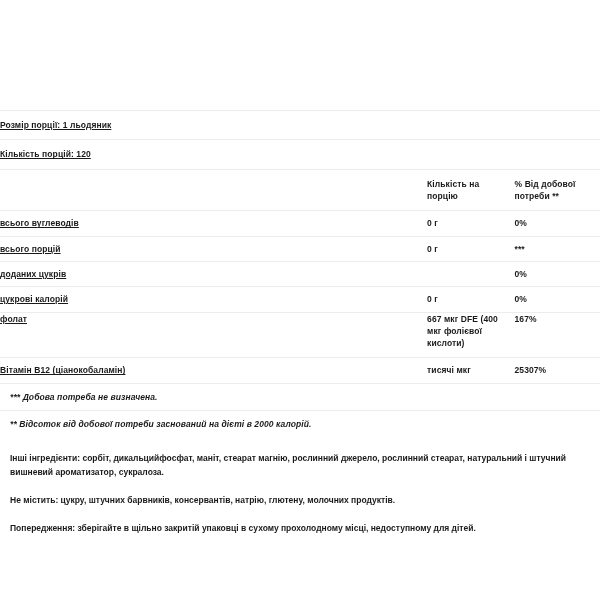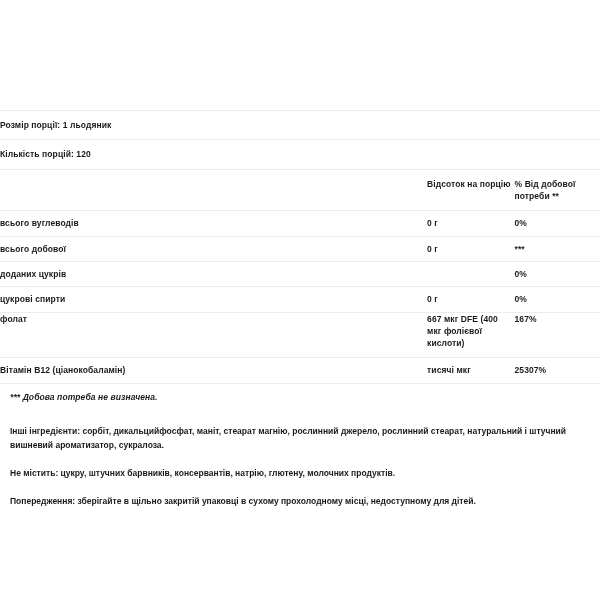--- a/index.html
+++ b/index.html
@@ -41,21 +41,21 @@
 
   .nf-table td, .nf-table th {
     border-top: 1px solid #ececec;
     padding: 6px 4px 6px 0;
     text-align: left;
     vertical-align: top;
     font-weight: bold;
     line-height: 1.45;
   }
 
-  .col-name  { width: 420px; padding-left: 10px; }
+  .col-name  { width: 420px; padding-left: 10px; text-decoration: underline; }
   .col-amt   { width: 86px;  }
   .col-pct   { width: 84px;  }
 
   .hdr td {
     color: #1a1a1a;
     padding-top: 8px;
     padding-bottom: 8px;
   }
 
   .serving td {
@@ -107,65 +107,68 @@
         <tr class="serving">
           <td class="col-name" colspan="3">Розмір порції: 1 льодяник</td>
         </tr>
 
         <tr class="serving">
           <td class="col-name" colspan="3">Кількість порцій: 120</td>
         </tr>
 
         <tr class="hdr">
           <td class="col-name"></td>
-          <td class="col-amt">Відсоток на порцію</td>
+          <td class="col-amt">Кількість на порцію</td>
           <td class="col-pct">% Від добової потреби **</td>
         </tr>
 
 
         <tr>
           <td class="col-name">всього вуглеводів</td>
           <td class="col-amt">0 г</td>
           <td class="col-pct">0%</td>
         </tr>
 
         <tr>
-          <td class="col-name">всього добової</td>
+          <td class="col-name">всього порцій</td>
           <td class="col-amt">0 г</td>
           <td class="col-pct">***</td>
         </tr>
 
         <tr>
           <td class="col-name">доданих цукрів</td>
           <td class="col-amt"></td>
           <td class="col-pct">0%</td>
         </tr>
 
         <tr>
-          <td class="col-name">цукрові спирти</td>
+          <td class="col-name">цукрові калорій</td>
           <td class="col-amt">0 г</td>
           <td class="col-pct">0%</td>
         </tr>
 
         <tr class="row-tall">
           <td class="col-name vmid">фолат</td>
           <td class="col-amt">667 мкг DFE (400 мкг фолієвої кислоти)</td>
           <td class="col-pct vmid">167%</td>
         </tr>
 
         <tr>
           <td class="col-name">Вітамін B12 (ціанокобаламін)</td>
           <td class="col-amt">тисячі мкг</td>
           <td class="col-pct">25307%</td>
         </tr>
 
         <tr class="note-row">
           <td colspan="3">*** Добова потреба не визначена.</td>
         </tr>
 
+        <tr class="note-row">
+          <td colspan="3">** Відсоток від добової потреби заснований на дієті в 2000 калорій.</td>
+        </tr>
 
       </tbody>
     </table>
 
     <div class="paras">
       <p class="para">Інші інгредієнти: сорбіт, дикальцийфосфат, маніт, стеарат магнію, рослинний джерело, рослинний стеарат, натуральний і штучний вишневий ароматизатор, сукралоза.</p>
       <p class="para">Не містить: цукру, штучних барвників, консервантів, натрію, глютену, молочних продуктів.</p>
       <p class="para">Попередження: зберігайте в щільно закритій упаковці в сухому прохолодному місці, недоступному для дітей.</p>
     </div>
 

